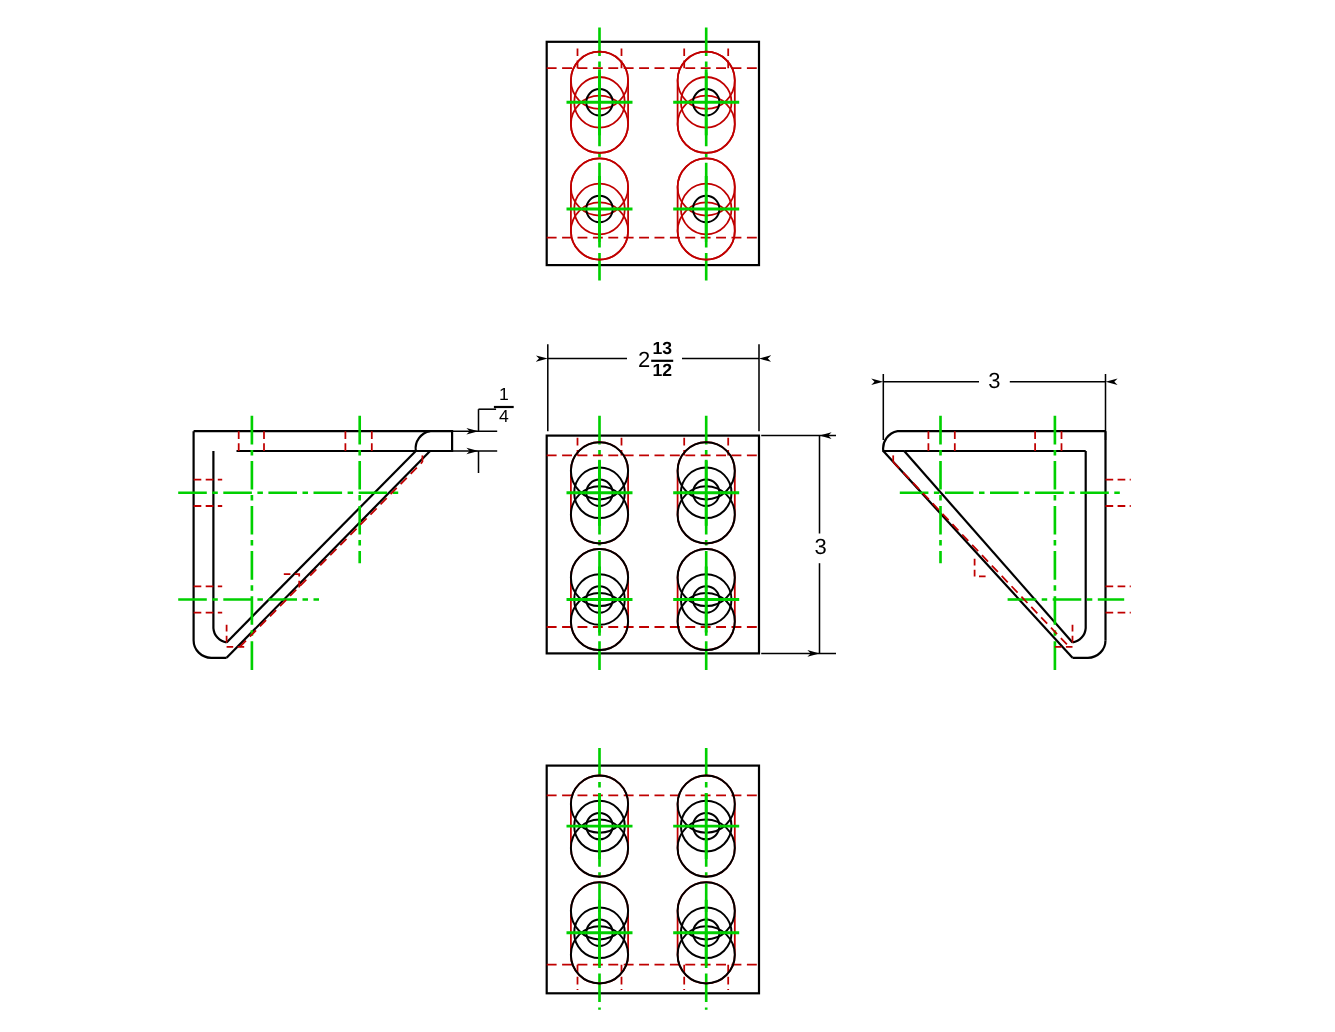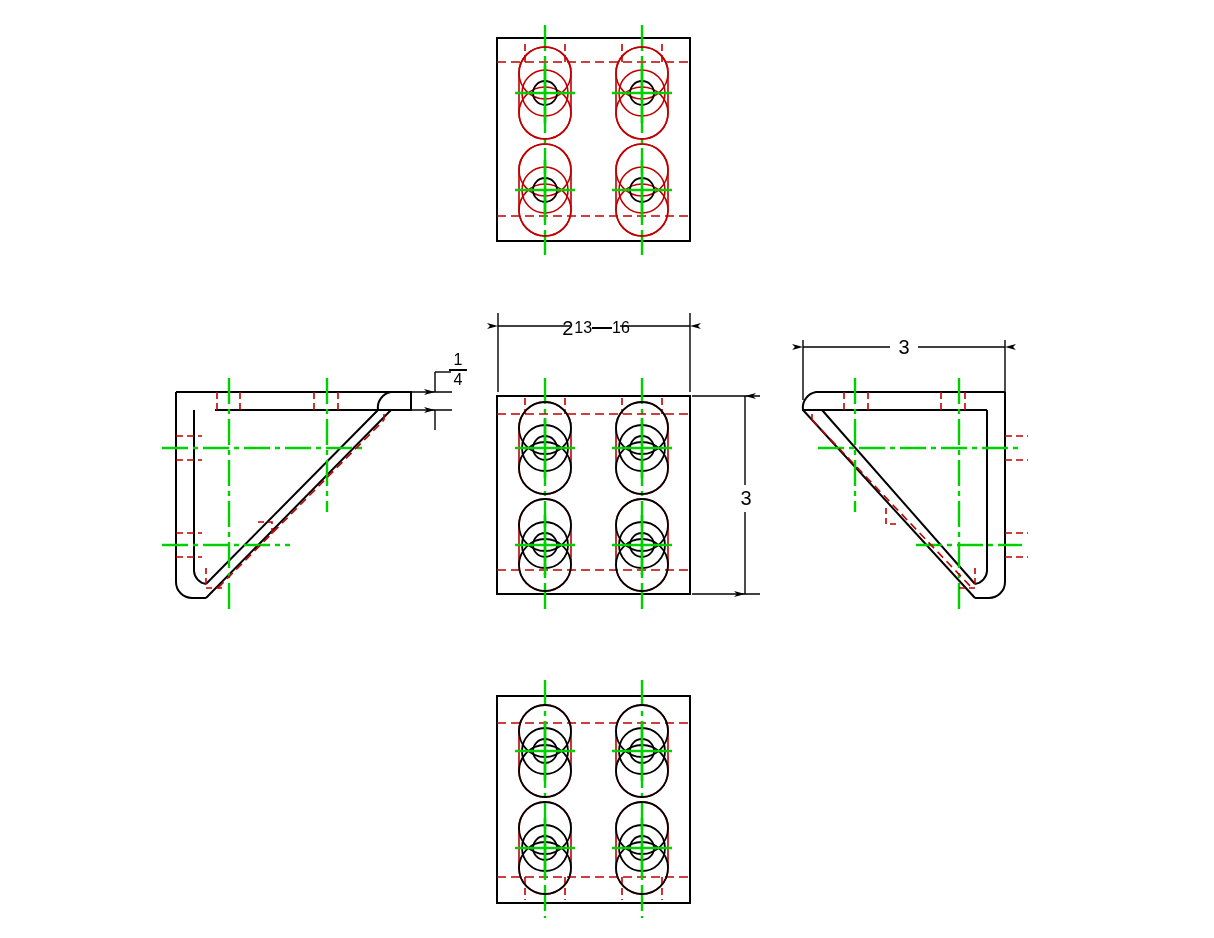--- a/index.html
+++ b/index.html
@@ -255,24 +255,24 @@
       <line x1="692" y1="594" x2="760" y2="594" stroke="#000" stroke-width="1.4"></line>
       <line x1="745" y1="396" x2="745" y2="485" stroke="#000" stroke-width="1.4" marker-start="url(#arrU)"></line>
       <line x1="745" y1="512" x2="745" y2="594" stroke="#000" stroke-width="1.4" marker-end="url(#arrD)"></line>
     </g>
   </svg>
 
   <div style="position:absolute; left:570px; top:310px; width:52px; height:36px;
               display:flex; align-items:center; justify-content:center;
               font-family:'Liberation Sans',sans-serif; color:#000;">
     <span style="font-size:20px; line-height:1;">2</span>
-    <span style="display:inline-flex; flex-direction:row; align-items:center; line-height:1; margin-left:1px;">
+    <span style="display:inline-flex; flex-direction:column; align-items:center; line-height:1; margin-left:1px;font-weight:bold;">
       <span style="font-size:16px;">13</span>
       <span style="display:block; width:20px; height:1.5px; background:#000; margin:1px 0;"></span>
-      <span style="font-size:16px;">16</span>
+      <span style="font-size:16px;">12</span>
     </span>
   </div>
 
   <div style="position:absolute; left:735px; top:487px; width:22px;
               text-align:center; font-family:'Liberation Sans',sans-serif;
               font-size:20px; color:#000;">3</div>
 
   <div style="position:absolute; left:893px; top:336px; width:22px;
               text-align:center; font-family:'Liberation Sans',sans-serif;
               font-size:20px; color:#000;">3</div>

